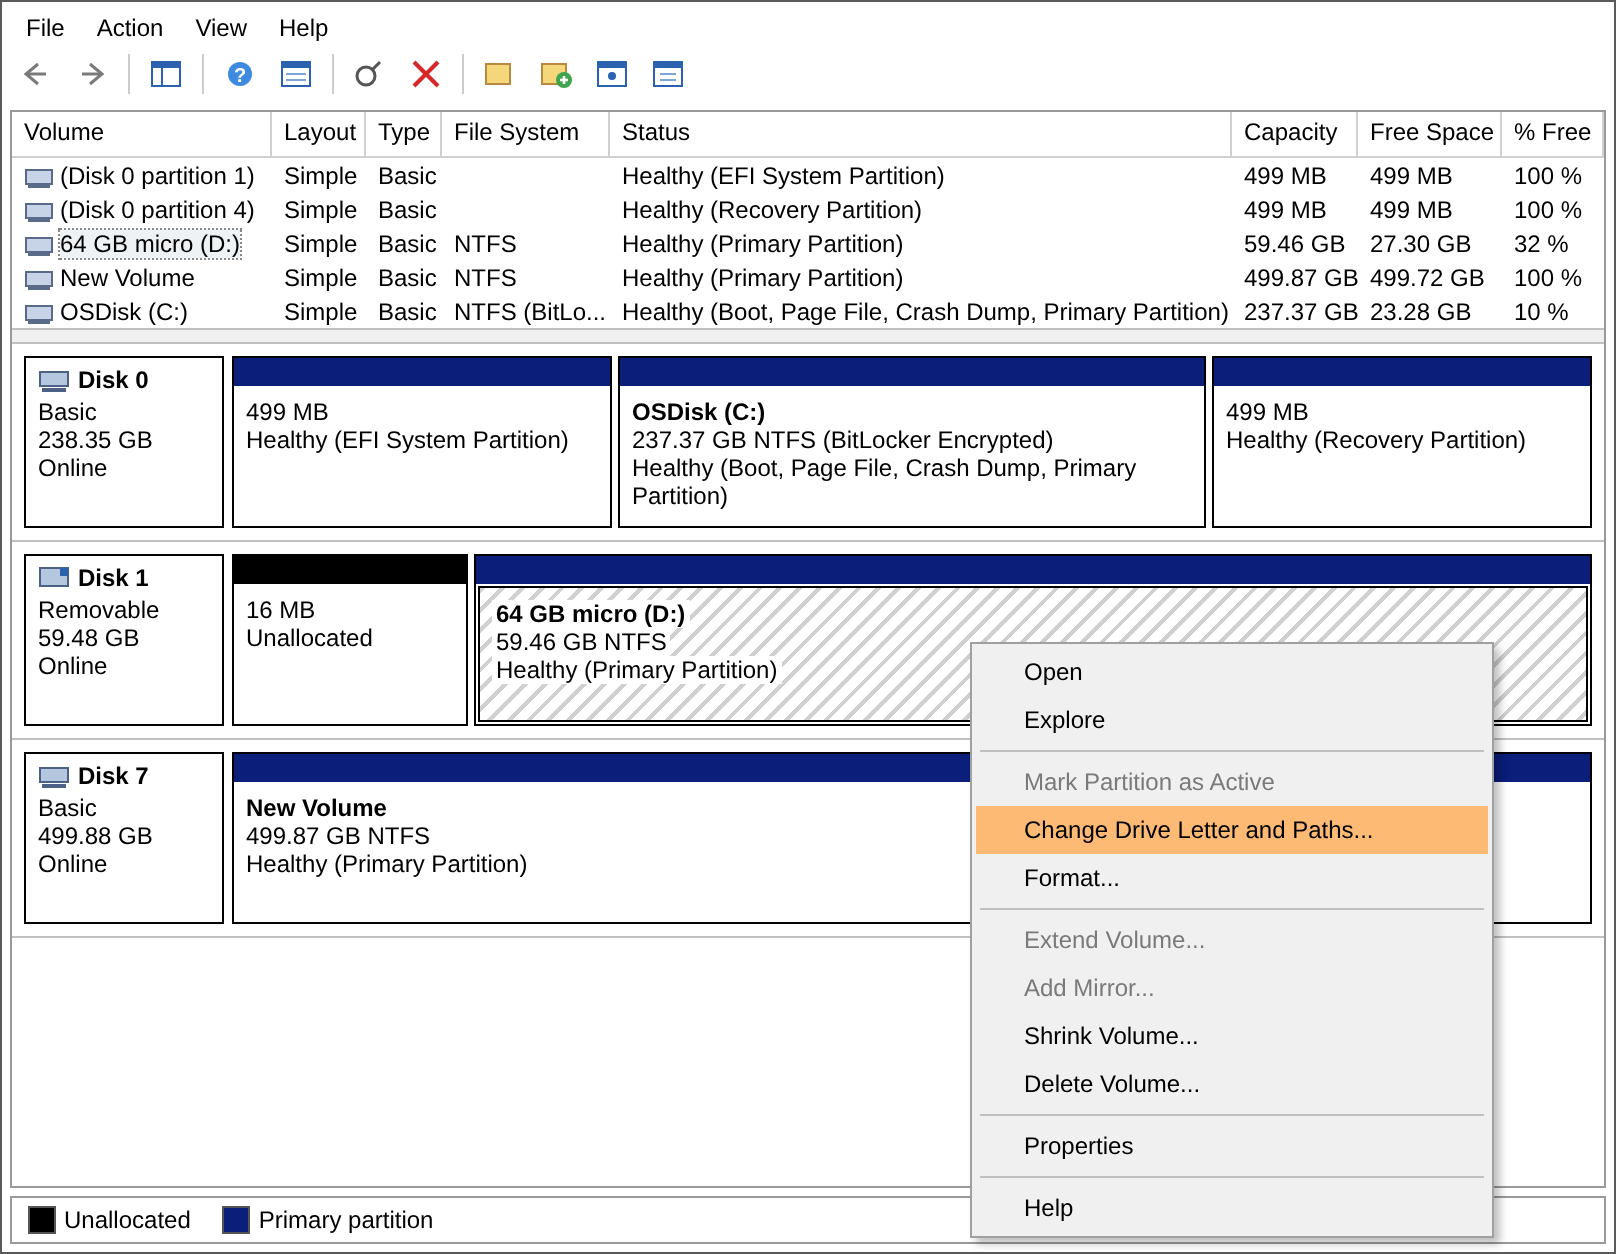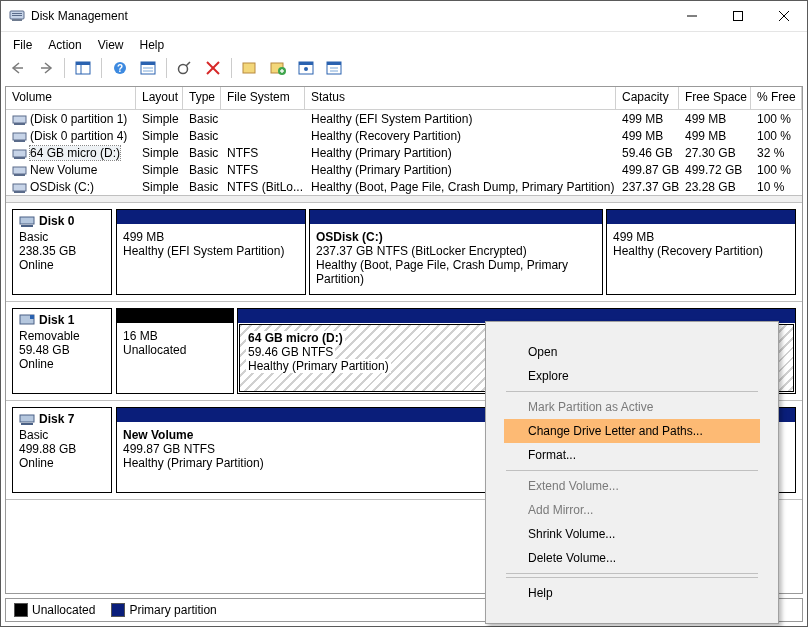--- a/index.html
+++ b/index.html
@@ -29,57 +29,30 @@
 .disk-ic{width:16px;height:14px;margin-right:4px}
 .disk-map{flex:1;margin:6px 6px 6px 0;display:flex;gap:3px;height:86px}
 .part{border:1px solid #000;box-sizing:border-box;display:flex;flex-direction:column;background:#fff;overflow:hidden}
 .part .bar{height:14px}
 .part .pbody{padding:6px;flex:1;line-height:14px}
 .bar-primary{background:#0a1e7a}
 .bar-unalloc{background:#000}
 .hatch{background:repeating-linear-gradient(135deg,#d0d0d0 0 2px,#fff 2px 7px)}
 .legend{height:22px;display:flex;align-items:center;padding:0 8px;gap:16px;border:1px solid #999;margin:0 4px 4px 4px}
 .sw{width:12px;height:12px;display:inline-block;border:1px solid #555;margin-right:4px;vertical-align:middle}
-.ctx{position:absolute;background:#f0f0f0;border:1px solid #a0a0a0;box-shadow:3px 3px 4px rgba(0,0,0,.25);padding:18px;width:256px}
+.ctx{position:absolute;background:#f0f0f0;border:1px solid #a0a0a0;box-shadow:3px 3px 4px rgba(0,0,0,.25);padding:2px;width:256px}
 .ci{padding:5px 24px;white-space:nowrap}
 .ci.disabled{color:#7a7a7a}
 .ci.hl{background:#fdba74}
 .csep{height:1px;background:#c0c0c0;margin:3px 2px}
 </style>
 </head>
 <body>
 
 <div class="window" style="position:relative">
-  <div class="titlebar">
-    <span class="app-icon">
-      <svg viewBox="0 0 16 16">
-          <rect x="1" y="3" width="14" height="8" rx="1" fill="#c7d4e8" stroke="#5a6b8a"></rect>
-          <rect x="3" y="11" width="10" height="2" fill="#6e7b8f"></rect>
-          <rect x="3" y="5" width="10" height="1" fill="#5a6b8a"></rect>
-          <rect x="3" y="7" width="10" height="1" fill="#5a6b8a"></rect>
-        </svg>
-    </span>
-    <span class="title">Disk Management</span>
-    <div class="tb-btn">
-        <svg width="10" height="10">
-          <line x1="0" y1="5" x2="10" y2="5" stroke="#000"></line>
-        </svg>
-      </div>
-    <div class="tb-btn">
-        <svg width="10" height="10">
-          <rect x=".5" y=".5" width="9" height="9" fill="none" stroke="#000"></rect>
-        </svg>
-      </div>
-    <div class="tb-btn close">
-        <svg width="10" height="10">
-          <line x1="0" y1="0" x2="10" y2="10" stroke="currentColor"></line>
-          <line x1="10" y1="0" x2="0" y2="10" stroke="currentColor"></line>
-        </svg>
-      </div>
-  </div>
 
   <div class="menubar">
     <div class="m">File</div>
     <div class="m">Action</div>
     <div class="m">View</div>
     <div class="m">Help</div>
   </div>
 
   <div class="toolbar">
     <div class="tbtn">
@@ -343,17 +316,18 @@
     <div class="csep"></div>
     <div class="ci disabled">Mark Partition as Active</div>
     <div class="ci hl">Change Drive Letter and Paths...</div>
     <div class="ci">Format...</div>
     <div class="csep"></div>
     <div class="ci disabled">Extend Volume...</div>
     <div class="ci disabled">Add Mirror...</div>
     <div class="ci">Shrink Volume...</div>
     <div class="ci">Delete Volume...</div>
     <div class="csep"></div>
+    <div class="ci">Properties</div>
     <div class="csep"></div>
     <div class="ci">Help</div>
   </div>
 
 </div>
 
 </body></html>

